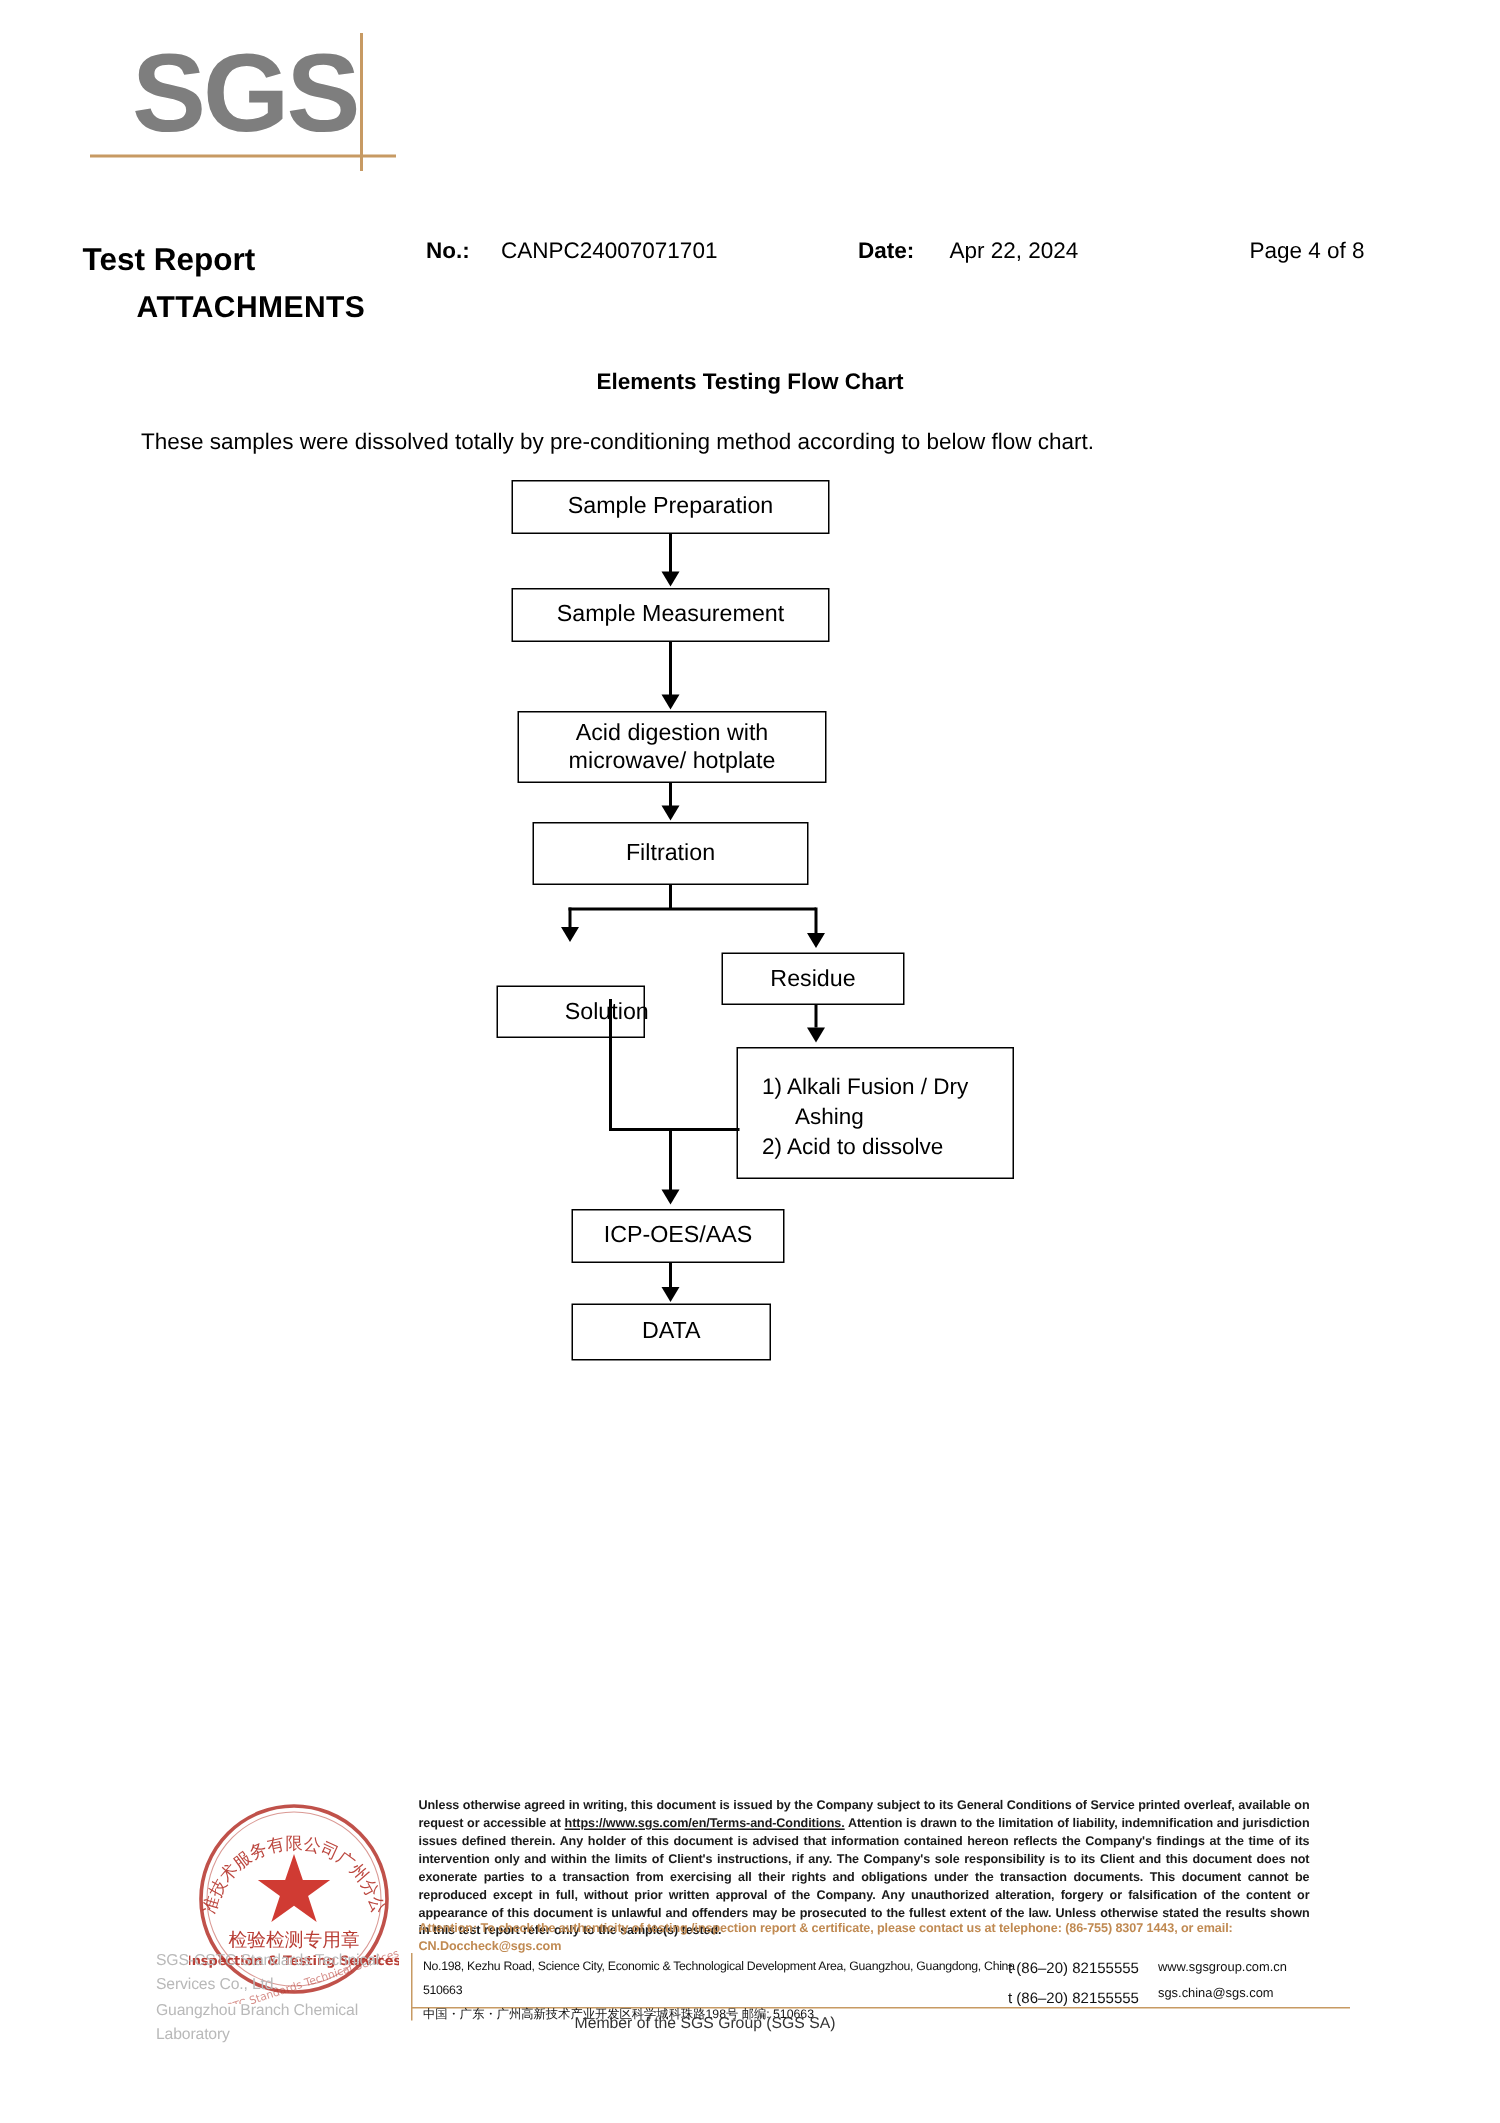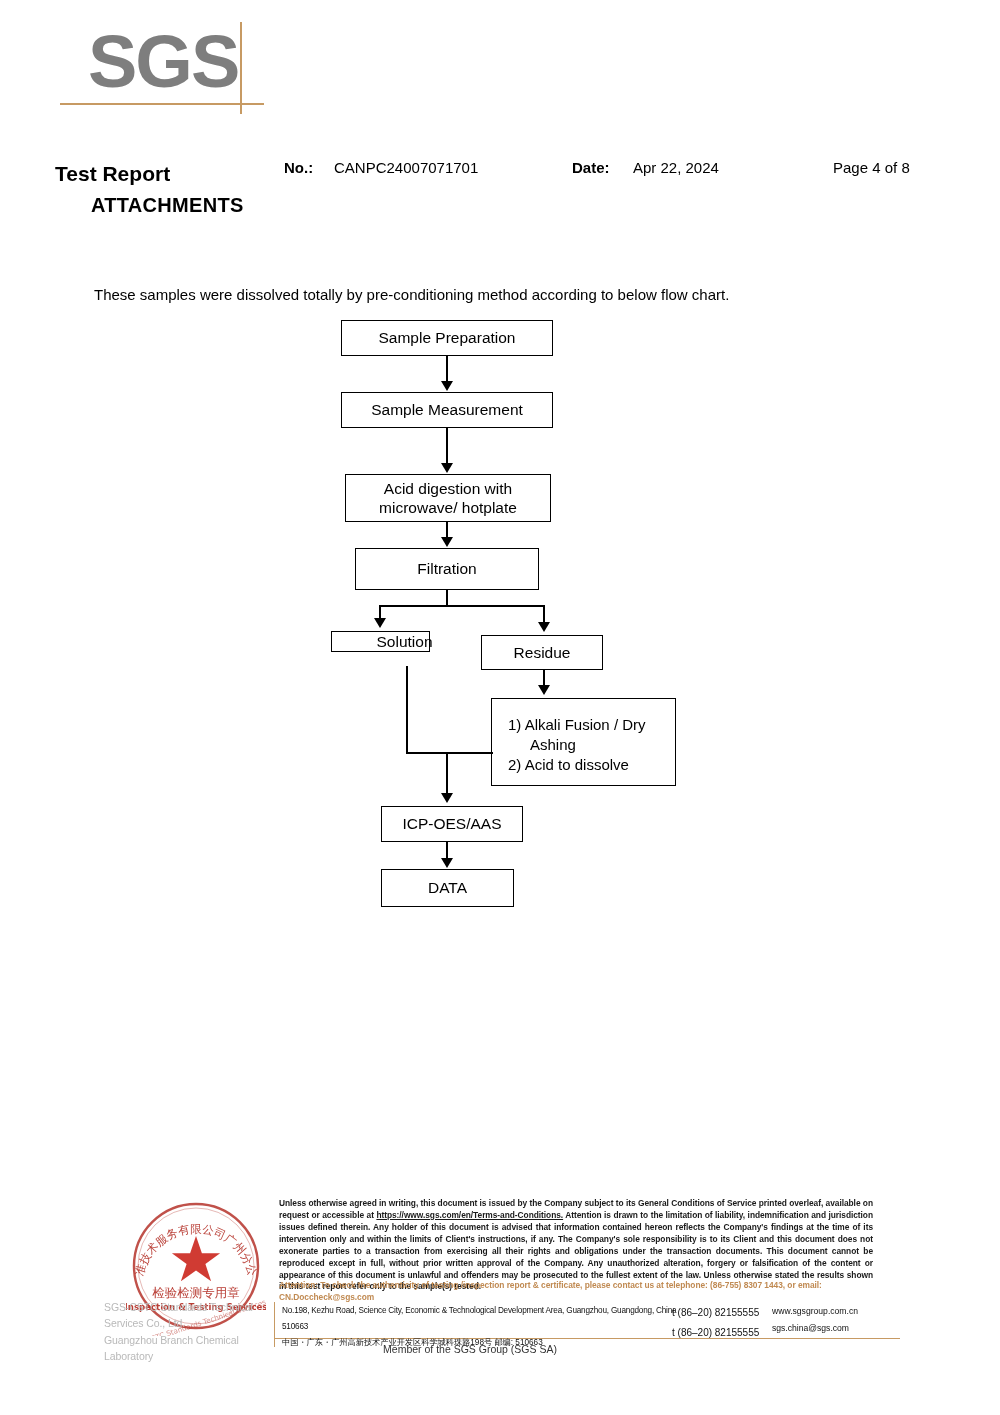--- a/index.html
+++ b/index.html
@@ -138,21 +138,21 @@
   .fbox.left-align {
     justify-content: flex-start;
     text-align: left;
     padding-left: 10px;
   }
 
   #box-sample-prep   { left: 341px; top: 320px; width: 212px; height: 36px; }
   #box-sample-meas   { left: 341px; top: 392px; width: 212px; height: 36px; }
   #box-acid          { left: 345px; top: 474px; width: 206px; height: 48px; }
   #box-filtration    { left: 355px; top: 548px; width: 184px; height: 42px; }
-  #box-solution      { left: 331px; top: 631px; width: 99px;  height: 21px; padding-left: 48px; }
+  #box-solution      { left: 331px; top: 657px; width: 99px;  height: 35px; padding-left: 48px; }
   #box-residue       { left: 481px; top: 635px; width: 122px; height: 35px; }
   #box-alkali        { left: 491px; top: 698px; width: 185px; height: 88px;
                        font-size: 15px; }
   #box-icp           { left: 381px; top: 806px; width: 142px; height: 36px; }
   #box-data          { left: 381px; top: 869px; width: 133px; height: 38px; }
 
   .alkali-inner {
     padding: 6px 0 0 6px;
     line-height: 1.35;
   }
@@ -300,20 +300,21 @@
   </div>
 
   <div class="hdr-row">
     <span class="hdr-label hdr-no-label">No.:</span>
     <span class="hdr-value hdr-no-value">CANPC24007071701</span>
     <span class="hdr-label hdr-date-label">Date:</span>
     <span class="hdr-value hdr-date-value">Apr 22, 2024</span>
     <span class="hdr-value hdr-page">Page 4 of 8</span>
   </div>
 
+  <div class="section-title">Elements Testing Flow Chart</div>
   <div class="intro">These samples were dissolved totally by pre-conditioning method according to below flow chart.</div>
 
   <div class="flow">
 
     <div class="fbox" id="box-sample-prep">Sample Preparation</div>
 
     <div class="vline" style="left:446px; top:356px; height:26px;"></div>
     <div class="arrowhead" style="left:441px; top:381px;"></div>
 
     <div class="fbox" id="box-sample-meas">Sample Measurement</div>

